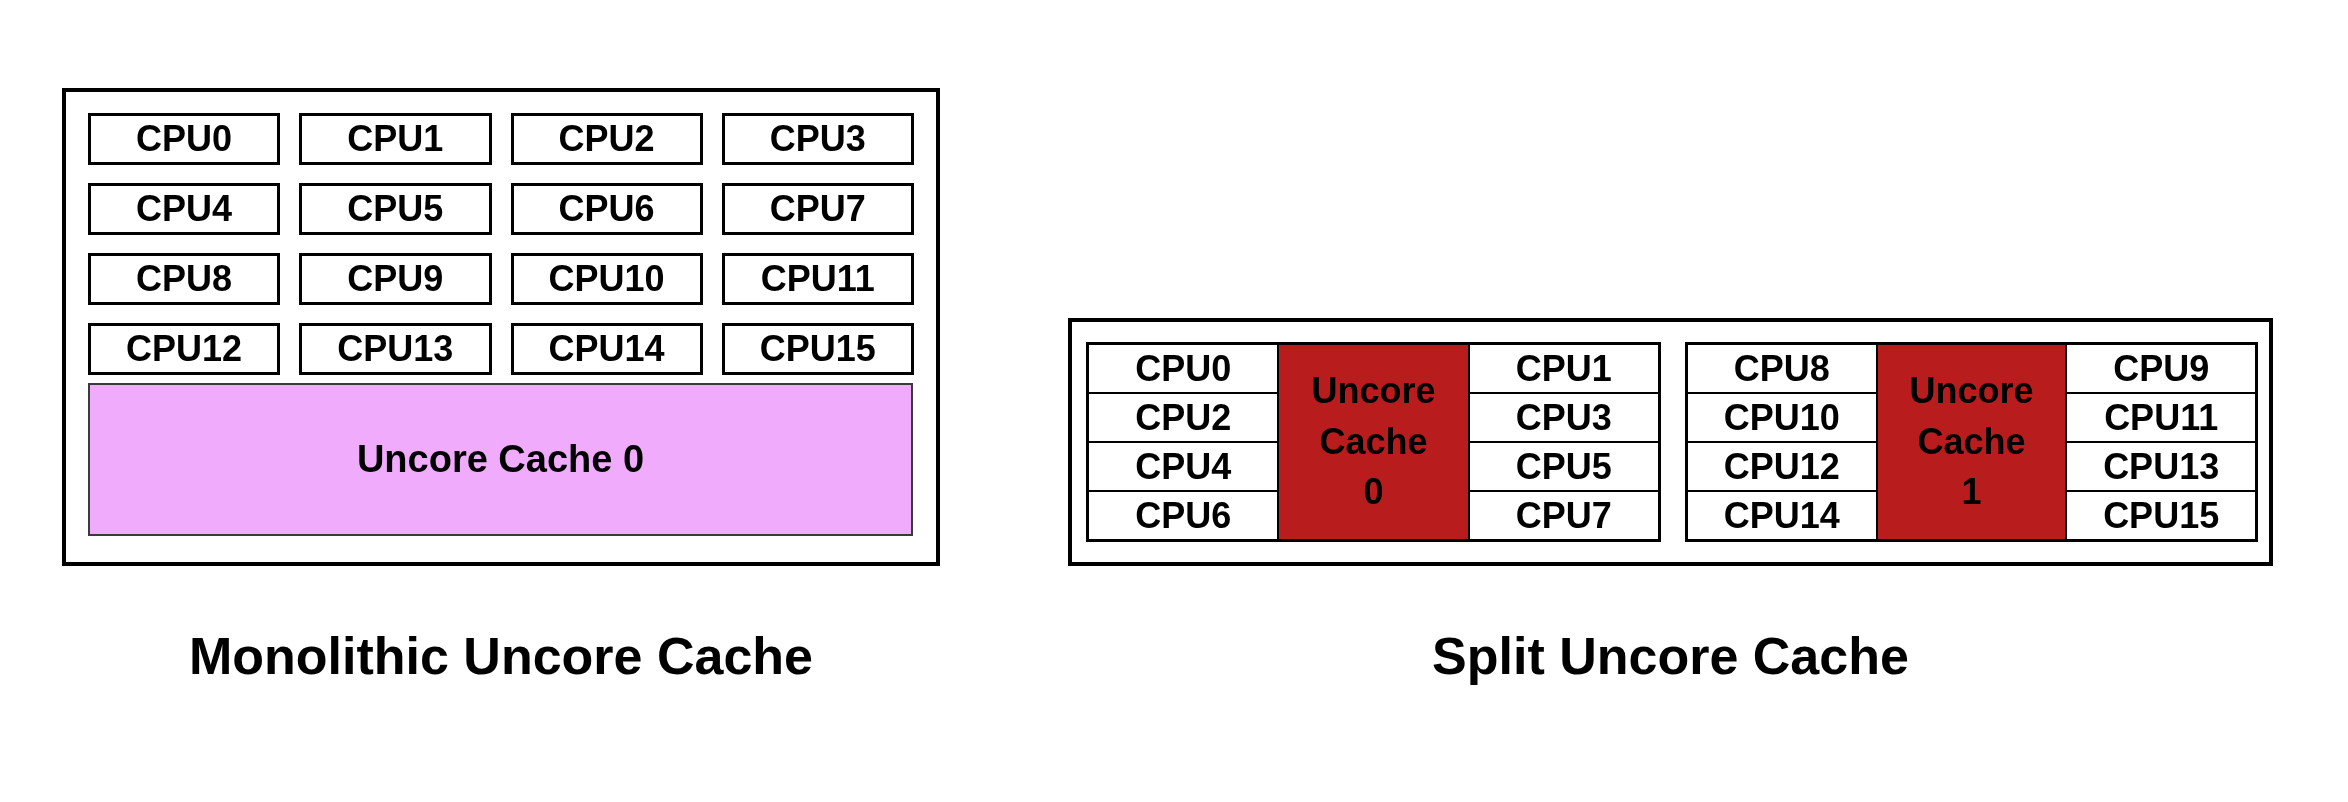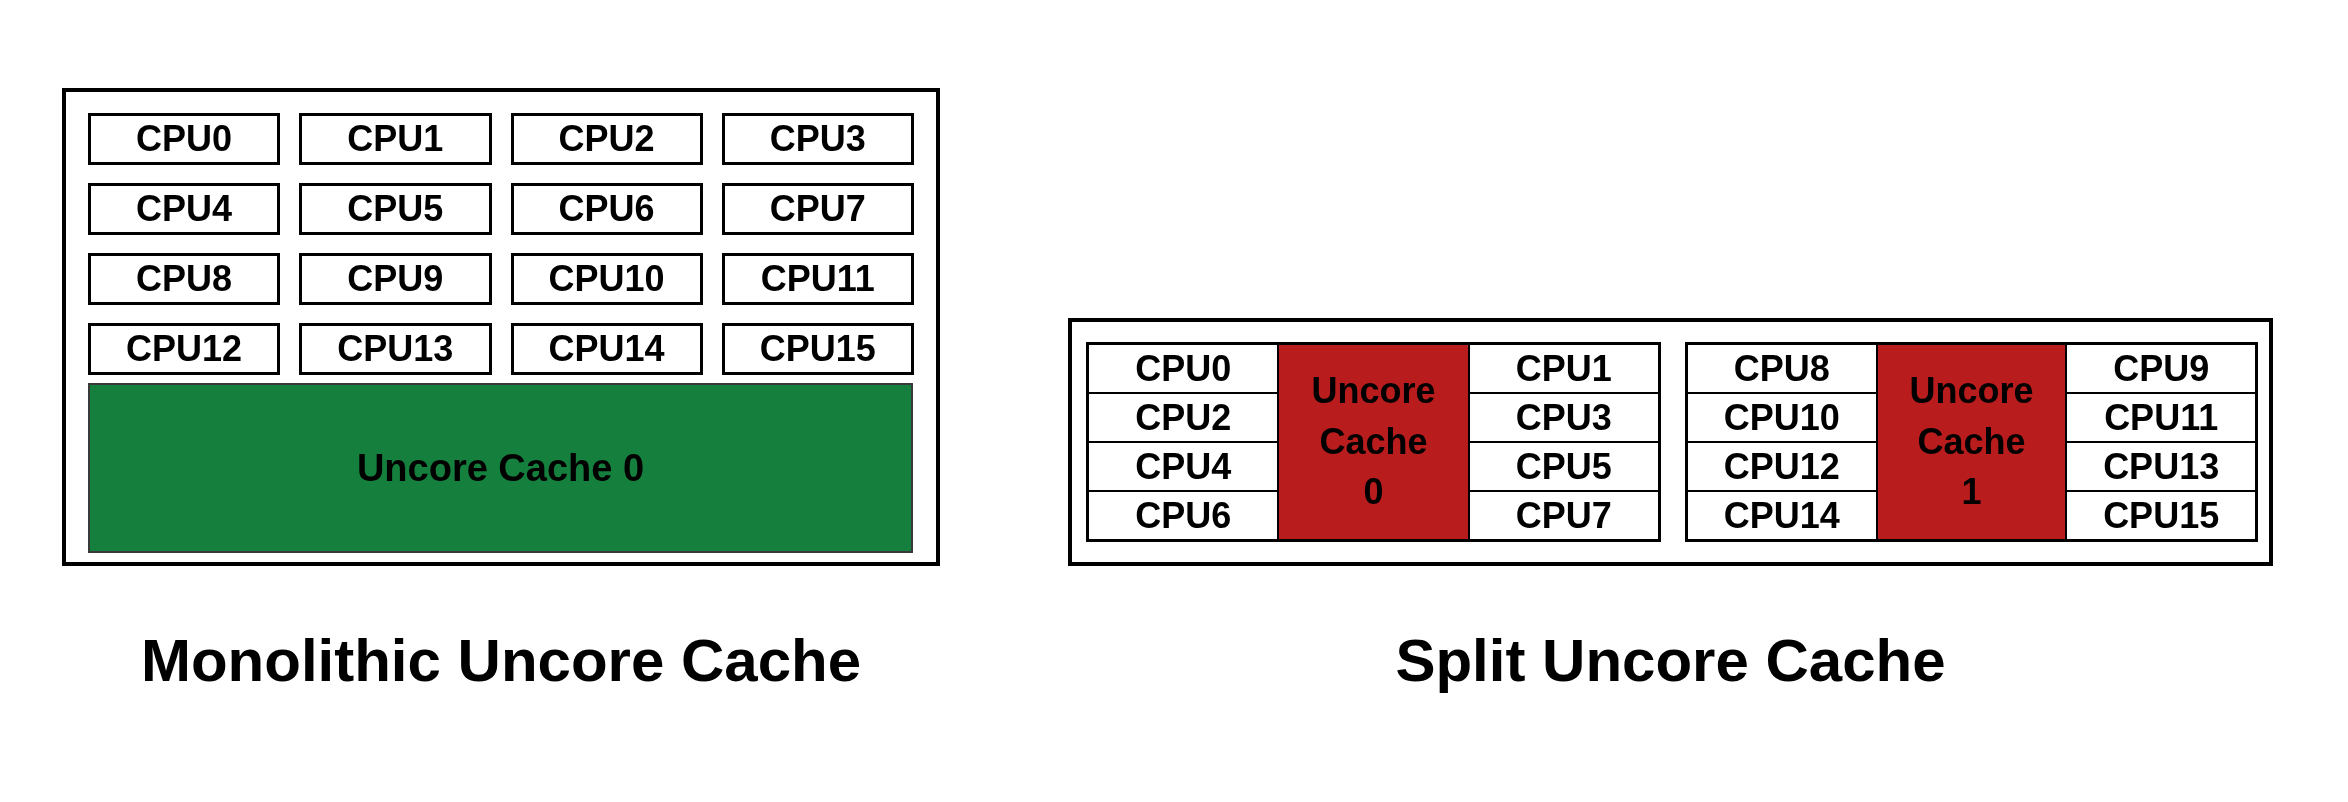--- a/index.html
+++ b/index.html
@@ -48,24 +48,24 @@
     align-items: center;
     justify-content: center;
     font-size: 36px;
     line-height: 1;
   }
   .mono-cache {
     position: absolute;
     left: 22px;
     right: 23px;
     top: 291px;
-    height: 170px;
+    height: 153px;
     box-sizing: border-box;
     border: 2px solid #3a3a3a;
-    background: #15803d;
+    background: #f0abfc;
     display: flex;
     align-items: center;
     justify-content: center;
     font-size: 38px;
   }
 
   
   .split-box {
     position: absolute;
     left: 1068px;
@@ -102,21 +102,21 @@
     background: #b91c1c;
     flex-direction: column;
     line-height: 1.4;
   }
 
   
   .caption {
     position: absolute;
     top: 628px;
     text-align: center;
-    font-size: 60px;
+    font-size: 52px;
     line-height: 1.1;
     white-space: nowrap;
   }
   .caption-mono  { left: 62px;   width: 878px;  }
   .caption-split { left: 1068px; width: 1205px; }
 </style>
 </head>
 <body>
 
 <div class="stage">

